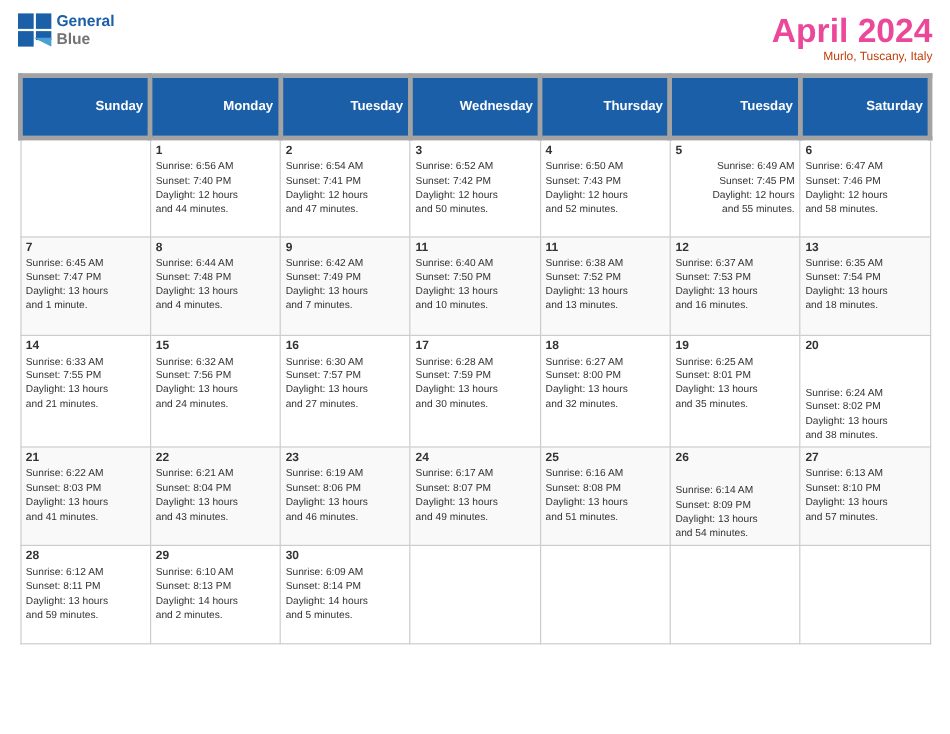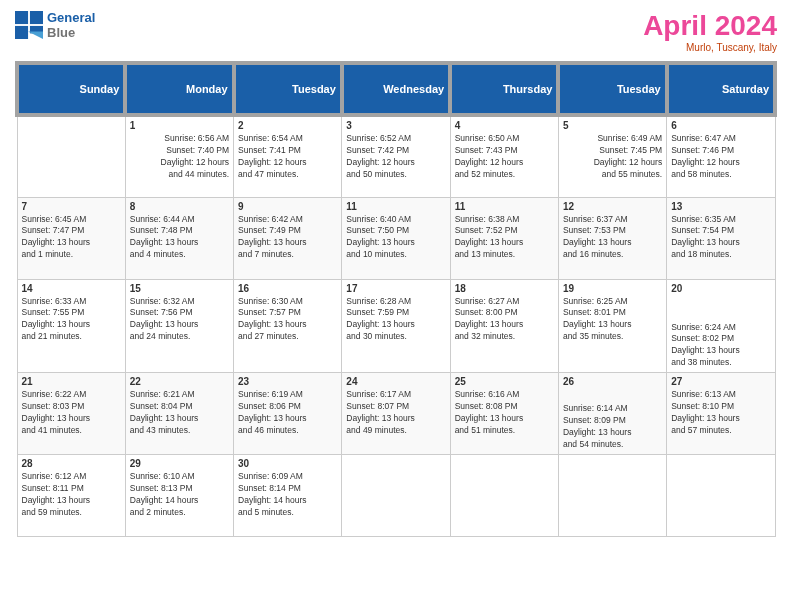--- a/index.html
+++ b/index.html
@@ -116,21 +116,21 @@
           <th>Thursday</th>
           <th>Tuesday</th>
           <th>Saturday</th>
         </tr>
     </thead>
     <tbody id="calendar-body">
     <tr>
           <td class="empty-cell"></td>
           <td>
             <span class="day-number">1</span>
-            <div class="day-info" style="white-space: pre-line; text-align: right;">Sunrise: 6:56 AM
+            <div class="day-info" style="white-space: pre-line;">Sunrise: 6:56 AM
 Sunset: 7:40 PM
 Daylight: 12 hours
 and 44 minutes.</div>
           </td>
           <td>
             <span class="day-number">2</span>
             <div class="day-info" style="white-space: pre-line;">Sunrise: 6:54 AM
 Sunset: 7:41 PM
 Daylight: 12 hours
 and 47 minutes.</div>

